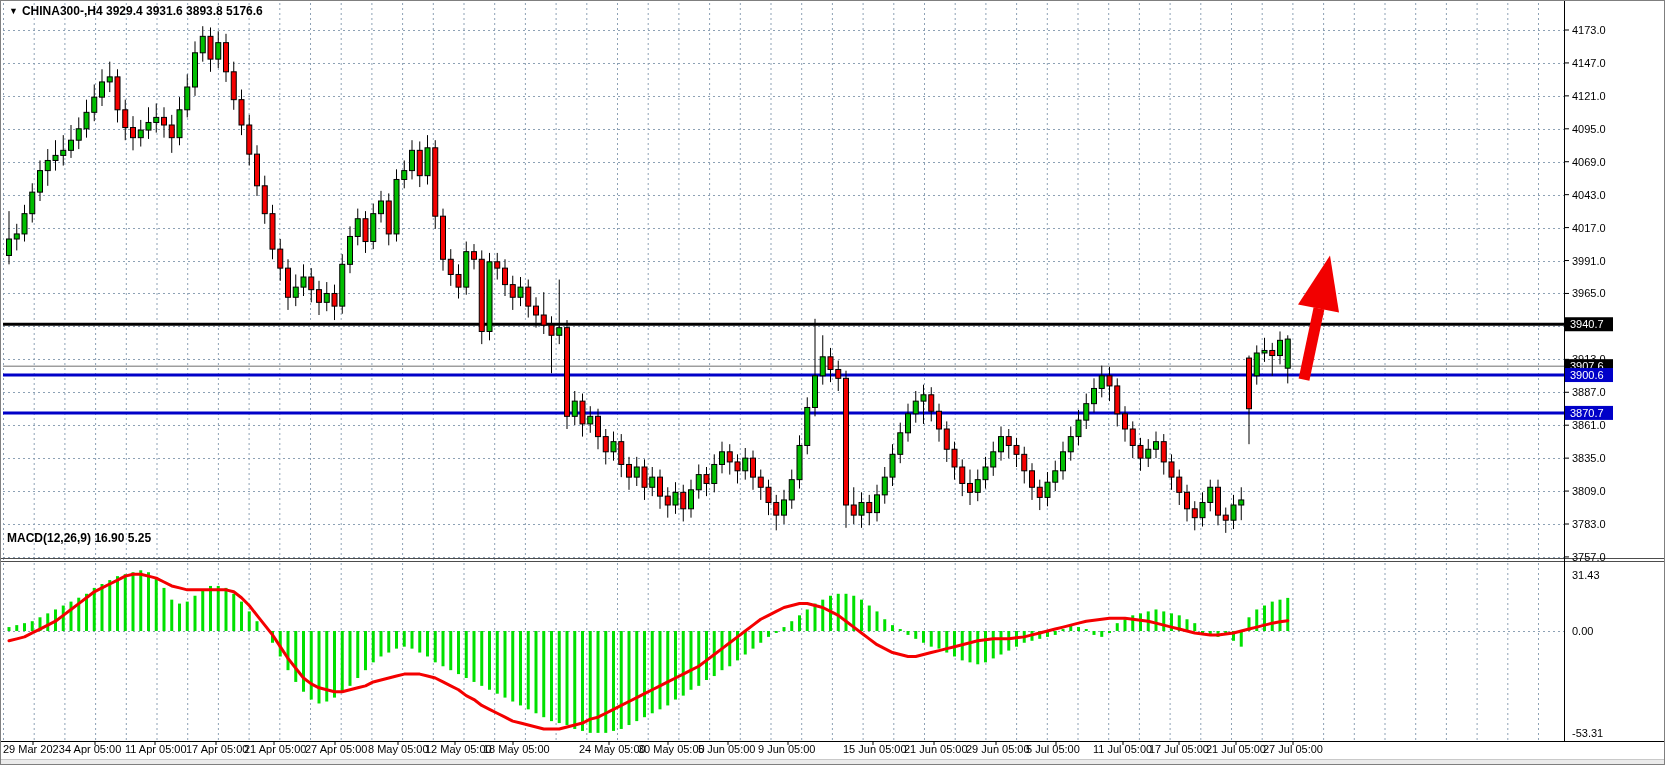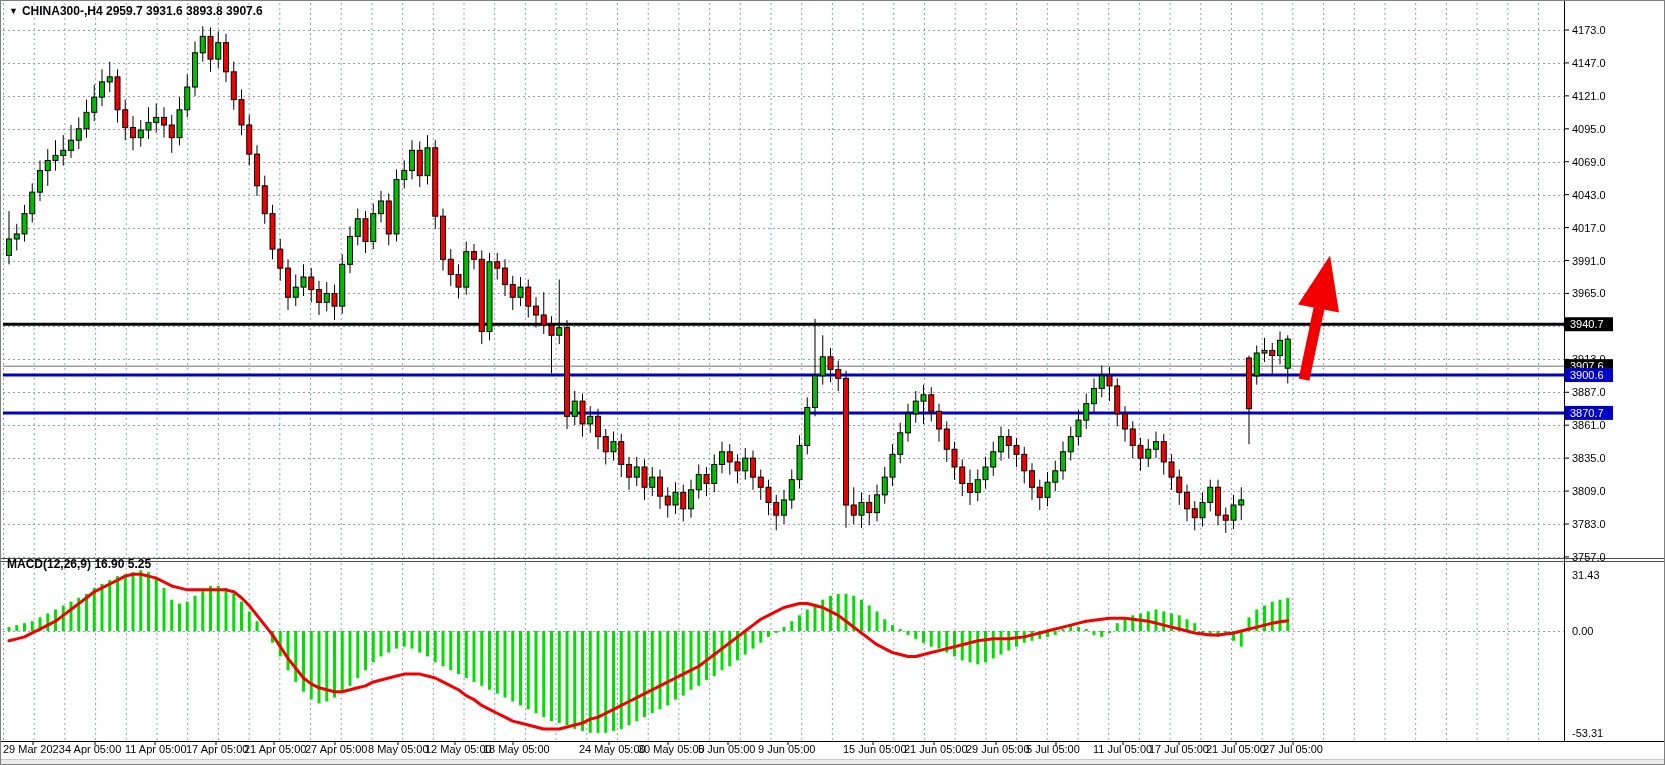--- a/index.html
+++ b/index.html
@@ -1,21 +1,21 @@
 <!DOCTYPE html>
 <html><head>
 <meta charset="utf-8">
 <style>
   html,body{margin:0;padding:0;background:#d4d0c8;font-family:"Liberation Sans",sans-serif;}
   #win{position:relative;width:1665px;height:765px;background:#ffffff;border:1px solid #7f7f7f;box-sizing:border-box;overflow:hidden;}
   #chart-svg{position:absolute;left:0;top:0;}
   .overlay{position:absolute;color:#000;white-space:pre;}
   #title-bar{left:8px;top:3px;font-size:12px;font-weight:700;}
   #title-bar .tri{display:inline-block;transform:translateY(-1px);font-size:9px;margin-right:4px;}
-  #macd-label{left:6px;top:556px;font-size:12px;font-weight:700;}
+  #macd-label{left:6px;top:530px;font-size:12px;font-weight:700;}
   #bottom-strip{position:absolute;left:0;top:758px;width:1665px;height:7px;background:#ebebeb;border-top:1px solid #c9c9c9;}
 </style>
 </head>
 <body>
 
 <div id="win">
   <svg id="chart-svg" width="1665" height="765">
       <rect x="1" y="1" width="1663" height="763" fill="#fff"></rect>
       <line x1="2.5" y1="2" x2="2.5" y2="740" stroke="#8DA1B5" stroke-width="1" stroke-dasharray="2 3"></line>
       <line x1="33.2" y1="2" x2="33.2" y2="740" stroke="#8DA1B5" stroke-width="1" stroke-dasharray="2 3"></line>
@@ -677,18 +677,18 @@
       <line x1="1122" y1="740" x2="1122" y2="744" stroke="#000" stroke-width="1"></line>
       <text x="1092" y="752" fill="#000000" font-size="11" font-family="&quot;Liberation Sans&quot;,sans-serif" text-anchor="start">11 Jul 05:00</text>
       <line x1="1178" y1="740" x2="1178" y2="744" stroke="#000" stroke-width="1"></line>
       <text x="1148" y="752" fill="#000000" font-size="11" font-family="&quot;Liberation Sans&quot;,sans-serif" text-anchor="start">17 Jul 05:00</text>
       <line x1="1235" y1="740" x2="1235" y2="744" stroke="#000" stroke-width="1"></line>
       <text x="1205" y="752" fill="#000000" font-size="11" font-family="&quot;Liberation Sans&quot;,sans-serif" text-anchor="start">21 Jul 05:00</text>
       <line x1="1292" y1="740" x2="1292" y2="744" stroke="#000" stroke-width="1"></line>
       <text x="1262" y="752" fill="#000000" font-size="11" font-family="&quot;Liberation Sans&quot;,sans-serif" text-anchor="start">27 Jul 05:00</text>
     </svg>
 
-  <div class="overlay" id="title-bar"><span class="tri">▼</span><span>CHINA300-,H4</span><span> </span><span>2959.7 3931.6 3893.8 3907.6</span></div>
+  <div class="overlay" id="title-bar"><span class="tri">▼</span><span>CHINA300-,H4</span><span> </span><span>3929.4 3931.6 3893.8 5176.6</span></div>
 
   <div class="overlay" id="macd-label"><span>MACD(12,26,9)</span><span> </span><span>16.90 5.25</span></div>
 
   <div id="bottom-strip"></div>
 </div>
 
 </body></html>

